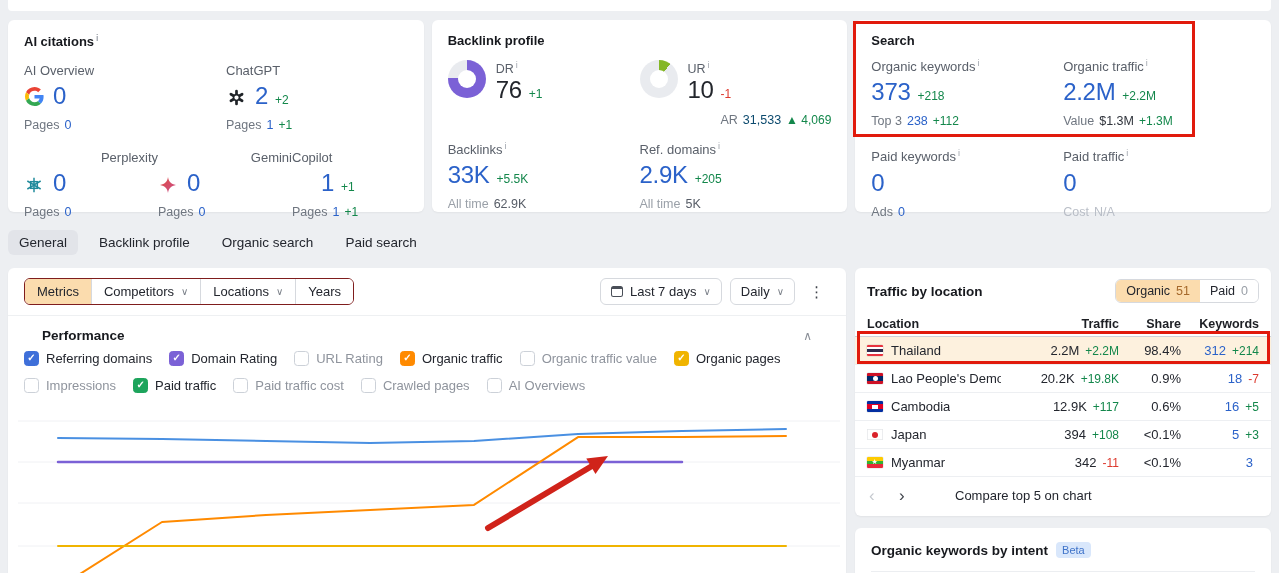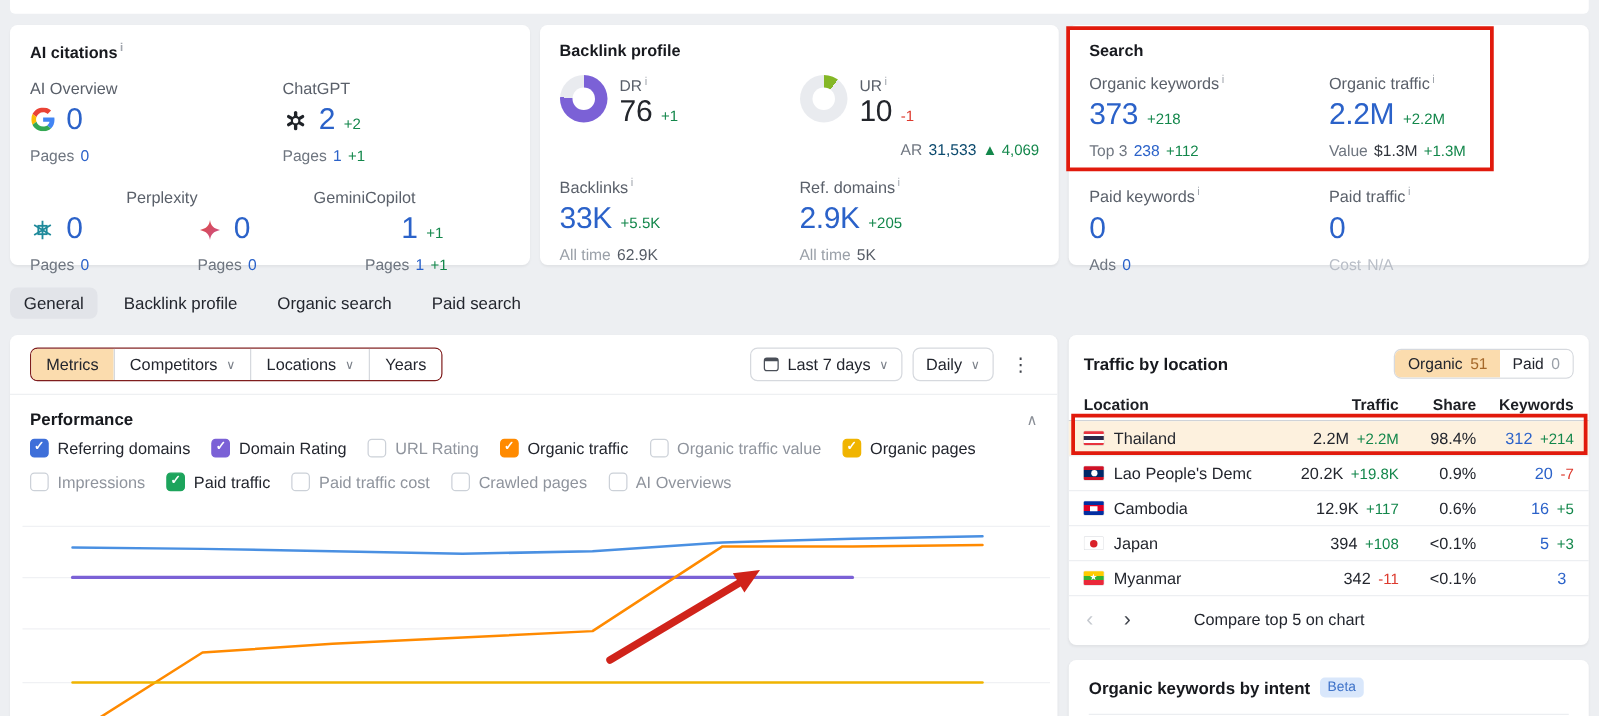--- a/index.html
+++ b/index.html
@@ -72,21 +72,21 @@
   .controls { display:flex; justify-content:space-between; align-items:center; padding:10px 16px; border-bottom:1px solid #eef0f2; }
   .segctl { display:flex; border:1px solid #7f1d1d; border-radius:6px; overflow:hidden; font-size:13px; }
   .fseg { padding:5px 12px; display:flex; gap:7px; align-items:center; background:#fff; border-left:1px solid #d6d9de; cursor:pointer; }
   .fseg:first-child { border-left:none; }
   .fseg.active { background:#fbdcae; }
   .chev { font-size:10px; color:#7b8089; }
   .rightctl { display:flex; gap:8px; align-items:center; }
   .btn { display:flex; gap:7px; align-items:center; border:1px solid #d6d9de; border-radius:6px; padding:5px 10px; background:#fff; cursor:pointer; }
   .cal { width:12px; height:11px; border:1.4px solid #4a4f58; border-top:3.5px solid #4a4f58; border-radius:2.5px; }
   .kebab { font-size:15px; color:#40444c; padding:0 6px; cursor:pointer; letter-spacing:0; }
-  .perf-head { display:flex; justify-content:space-between; align-items:center; padding:12px 16px 0; }
+  .perf-head { display:flex; justify-content:space-between; align-items:center; padding:12px 34px 0; }
   .perf-title { font-weight:bold; font-size:13.5px; color:#17191e; }
   .collapse { color:#8a8f97; font-size:12px; cursor:pointer; }
   .cbs { display:flex; flex-wrap:wrap; padding:8px 16px 0; column-gap:17px; row-gap:12px; width:828px; }
   .cb { display:flex; gap:7px; align-items:center; cursor:pointer; }
   .cbx { width:15px; height:15px; border:1.5px solid #ccd1d8; border-radius:3.5px; background:#fff;
          color:#fff; font-size:10px; line-height:12px; text-align:center; font-weight:bold; flex:0 0 auto; }
   .cbt { color:#8f949d; }
   .cb.on .cbt { color:#23262e; }
   #perf-chart { position:absolute; left:0; top:132px; }
 
@@ -507,21 +507,21 @@
         <div class="c loc">
           <span class="flag f-la"></span>
           <span class="cname">Lao People's Democratic Reput</span>
         </div>
         <div class="c tr">
           <span>20.2K</span>
           <span class="chg up">+19.8K</span>
         </div>
         <div class="c sh">0.9%</div>
         <div class="c kw">
-          <span class="kv">20</span>
+          <span class="kv">18</span>
           <span class="chg down">-7</span>
         </div>
       </div>
       <div class="trow">
         <div class="c loc">
           <span class="flag f-kh"></span>
           <span class="cname">Cambodia</span>
         </div>
         <div class="c tr">
           <span>12.9K</span>

